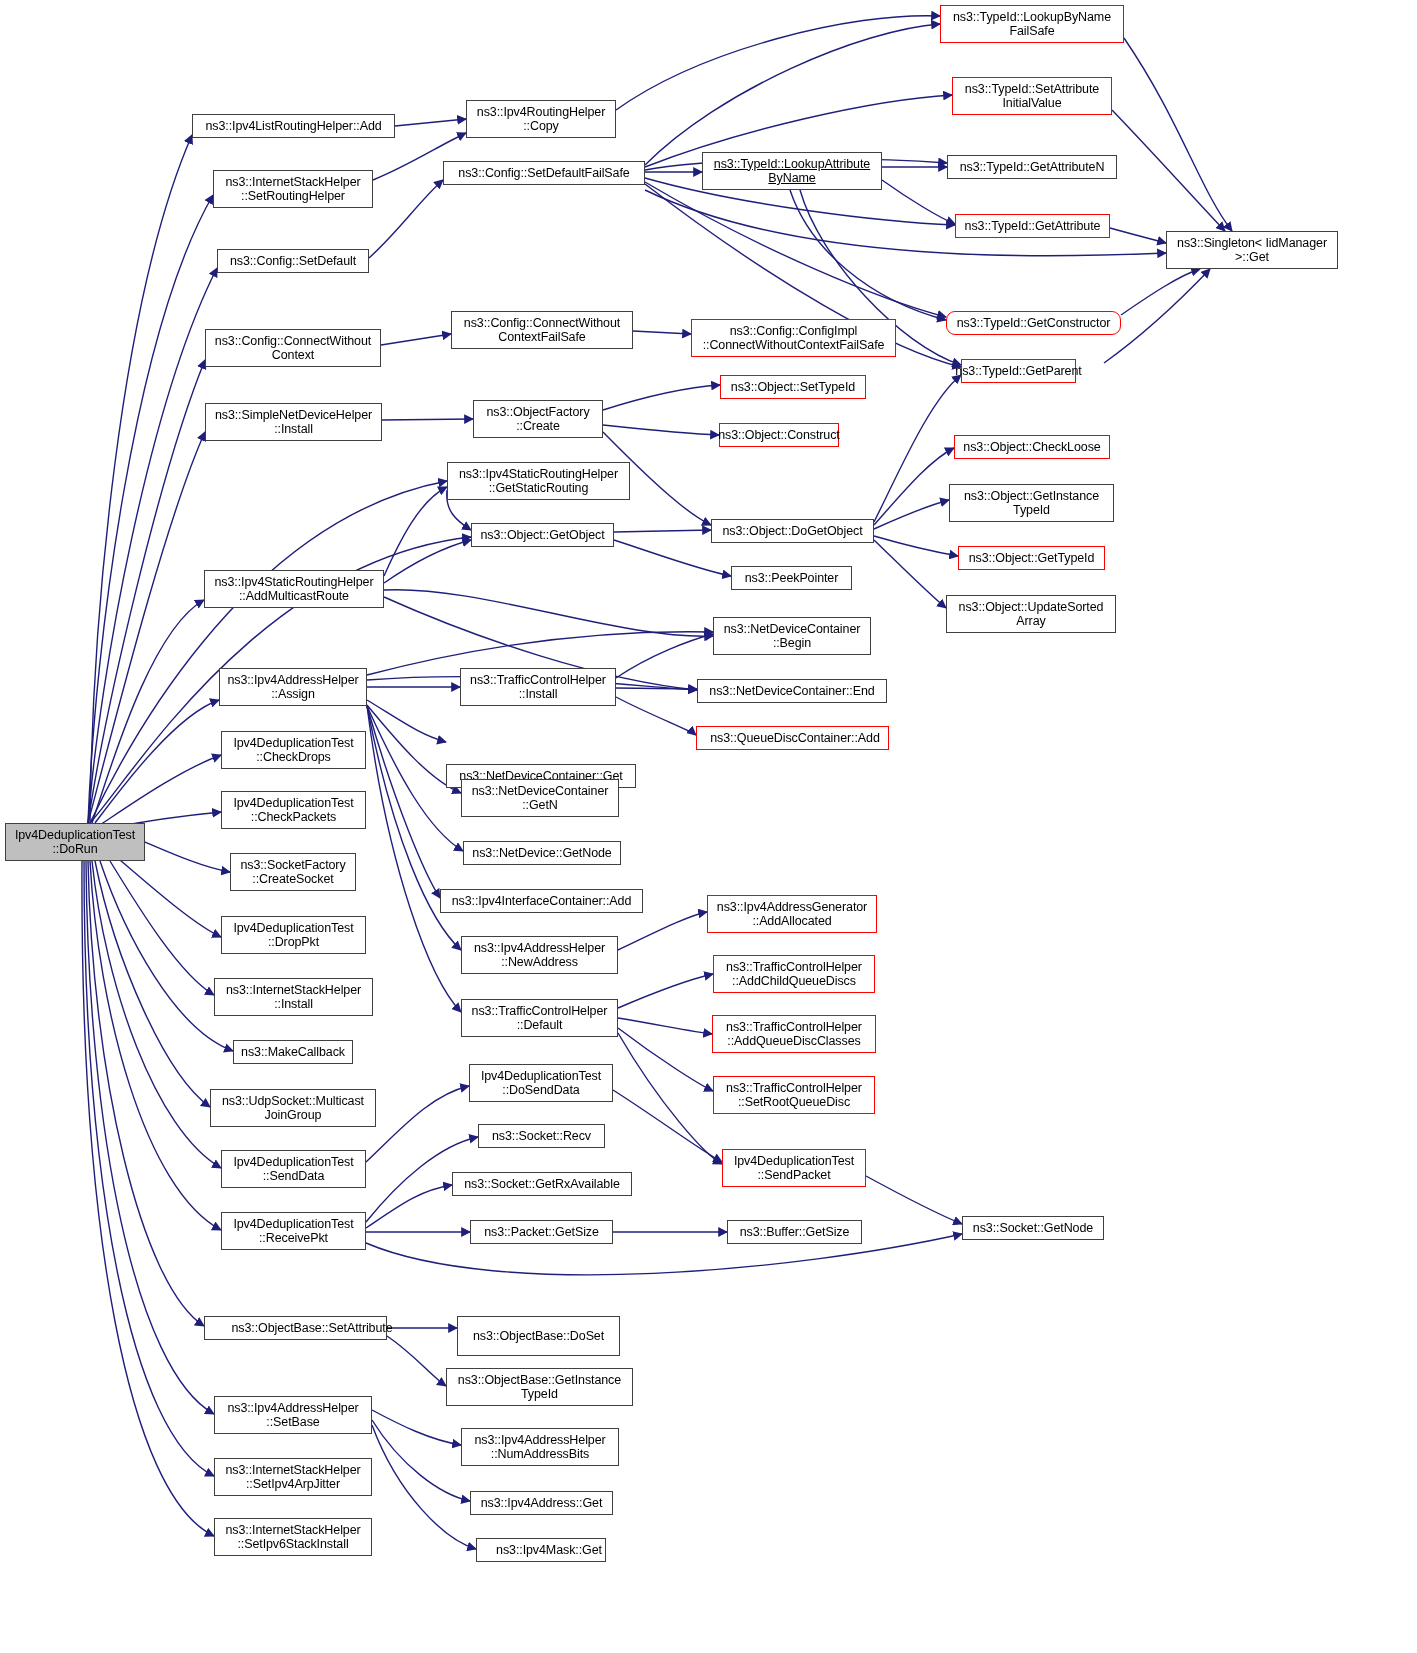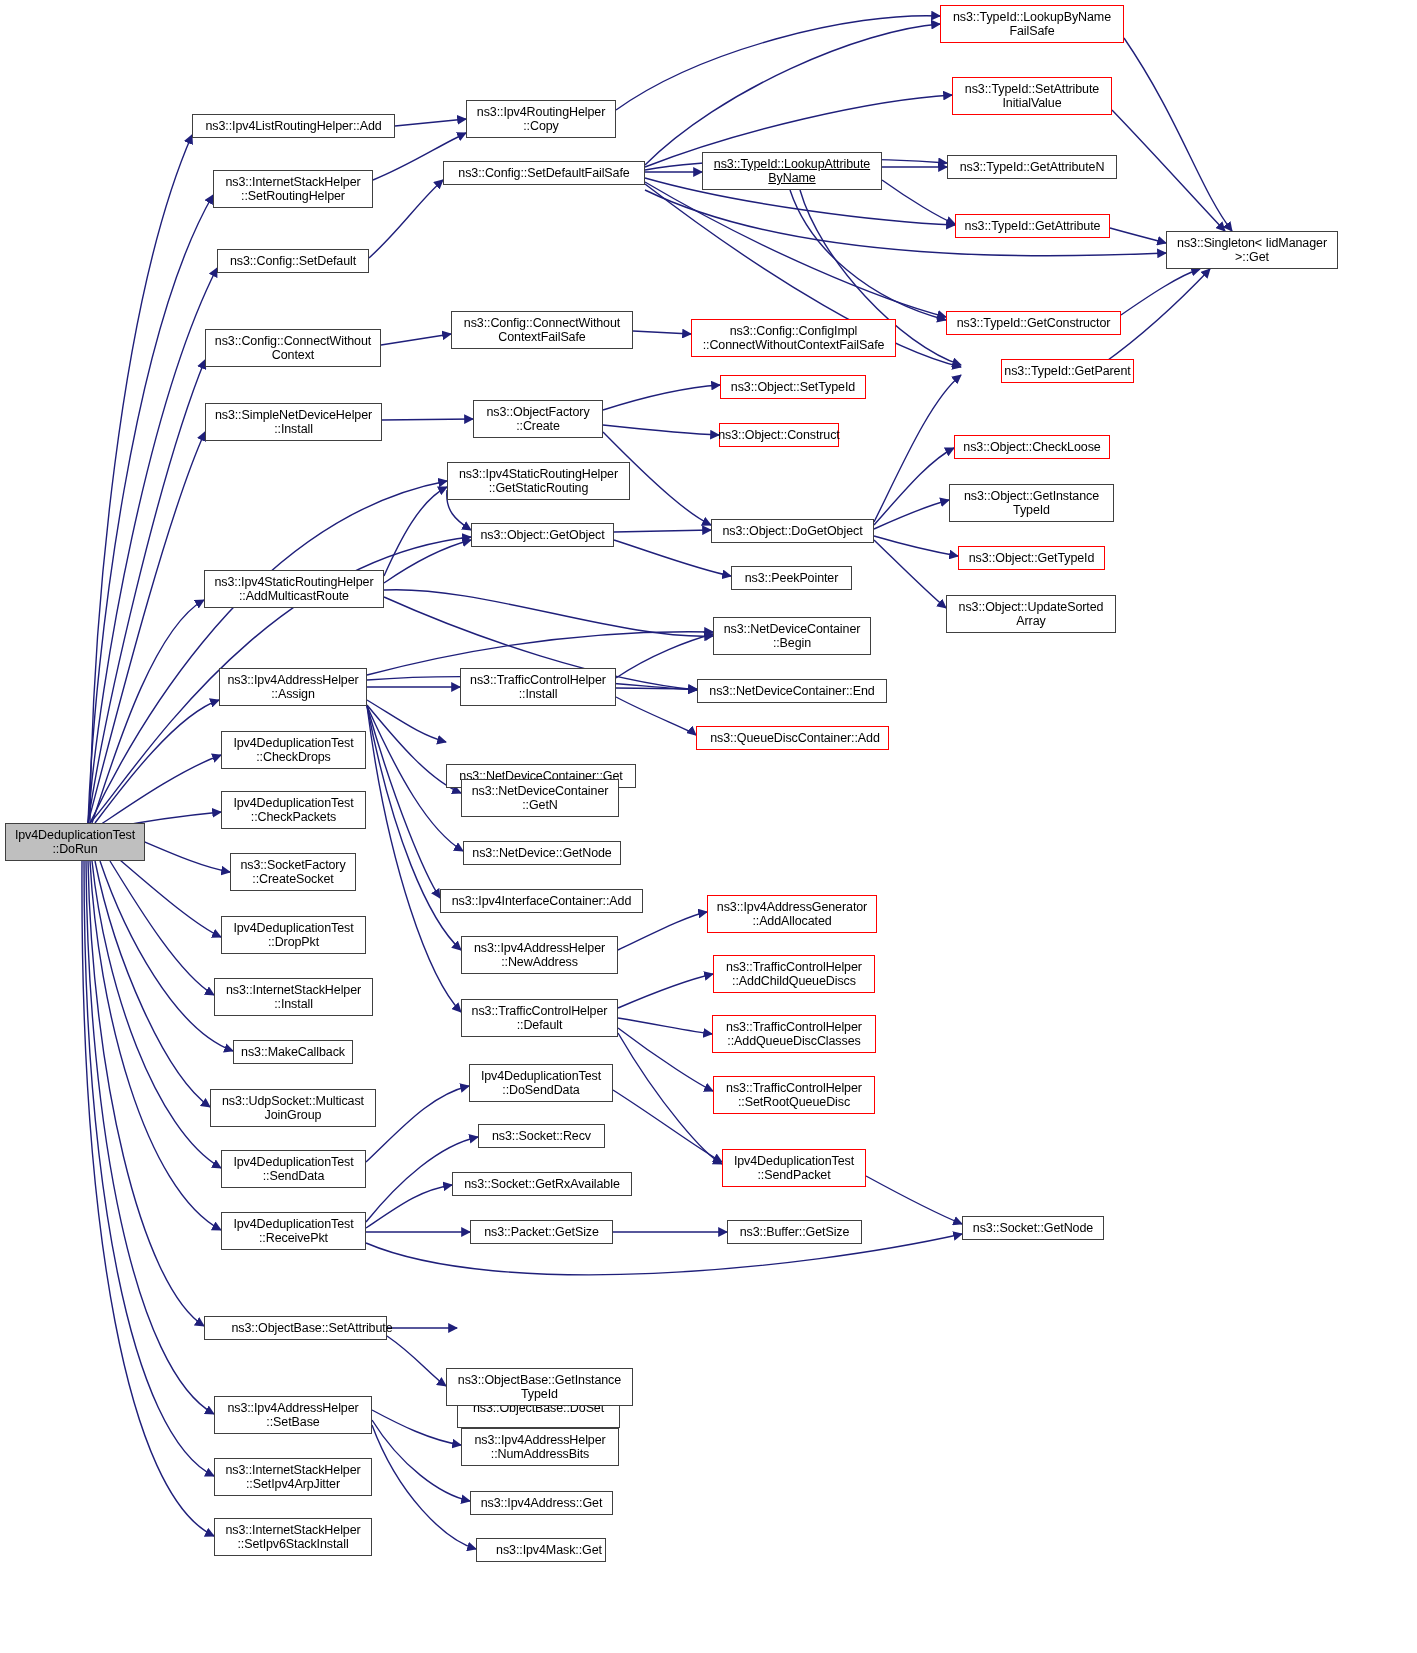--- a/index.html
+++ b/index.html
@@ -200,21 +200,21 @@
       <div class="node" style="left: 440px; top: 889px; width: 203px; height: 24px;">ns3::Ipv4InterfaceContainer::Add</div>
       <div class="node" style="left: 461px; top: 936px; width: 157px; height: 38px;">ns3::Ipv4AddressHelper
 ::NewAddress</div>
       <div class="node" style="left: 461px; top: 999px; width: 157px; height: 38px;">ns3::TrafficControlHelper
 ::Default</div>
       <div class="node" style="left: 469px; top: 1064px; width: 144px; height: 38px;">Ipv4DeduplicationTest
 ::DoSendData</div>
       <div class="node" style="left: 478px; top: 1124px; width: 127px; height: 24px;">ns3::Socket::Recv</div>
       <div class="node" style="left: 452px; top: 1172px; width: 180px; height: 24px;">ns3::Socket::GetRxAvailable</div>
       <div class="node" style="left: 470px; top: 1220px; width: 143px; height: 24px;">ns3::Packet::GetSize</div>
-      <div class="node" style="left: 457px; top: 1388px; width: 163px; height: 40px; text-align: right;">ns3::ObjectBase::DoSet</div>
+      <div class="node" style="left: 457px; top: 1316px; width: 163px; height: 40px; text-align: right;">ns3::ObjectBase::DoSet</div>
       <div class="node" style="left: 446px; top: 1368px; width: 187px; height: 38px;">ns3::ObjectBase::GetInstance
 TypeId</div>
       <div class="node" style="left: 461px; top: 1428px; width: 158px; height: 38px;">ns3::Ipv4AddressHelper
 ::NumAddressBits</div>
       <div class="node" style="left: 470px; top: 1491px; width: 143px; height: 24px;">ns3::Ipv4Address::Get</div>
       <div class="node" style="left: 476px; top: 1538px; width: 130px; height: 24px; padding-left: 19px;">ns3::Ipv4Mask::Get</div>
       <div class="node" style="left: 702px; top: 152px; width: 180px; height: 38px; text-decoration: underline;">ns3::TypeId::LookupAttribute
 ByName</div>
       <div class="node red" style="left: 691px; top: 319px; width: 205px; height: 38px;">ns3::Config::ConfigImpl
 ::ConnectWithoutContextFailSafe</div>
@@ -236,22 +236,22 @@
 ::SetRootQueueDisc</div>
       <div class="node red" style="left: 722px; top: 1149px; width: 144px; height: 38px;">Ipv4DeduplicationTest
 ::SendPacket</div>
       <div class="node" style="left: 727px; top: 1220px; width: 135px; height: 24px;">ns3::Buffer::GetSize</div>
       <div class="node red" style="left: 940px; top: 5px; width: 184px; height: 38px;">ns3::TypeId::LookupByName
 FailSafe</div>
       <div class="node red" style="left: 952px; top: 77px; width: 160px; height: 38px;">ns3::TypeId::SetAttribute
 InitialValue</div>
       <div class="node" style="left: 947px; top: 155px; width: 170px; height: 24px;">ns3::TypeId::GetAttributeN</div>
       <div class="node red" style="left: 955px; top: 214px; width: 155px; height: 24px;">ns3::TypeId::GetAttribute</div>
-      <div class="node red" style="left: 946px; top: 311px; width: 175px; height: 24px;">ns3::TypeId::GetConstructor</div>
-      <div class="node red" style="left: 961px; top: 359px; width: 133px; height: 24px; margin-left: 40px;">ns3::TypeId::GetParent</div>
+      <div class="node red" style="left: 946px; top: 311px; width: 175px; height: 24px; border-radius: 9px;">ns3::TypeId::GetConstructor</div>
+      <div class="node red" style="left: 961px; top: 359px; width: 115px; height: 24px;">ns3::TypeId::GetParent</div>
       <div class="node red" style="left: 954px; top: 435px; width: 156px; height: 24px;">ns3::Object::CheckLoose</div>
       <div class="node" style="left: 949px; top: 484px; width: 165px; height: 38px;">ns3::Object::GetInstance
 TypeId</div>
       <div class="node red" style="left: 958px; top: 546px; width: 147px; height: 24px;">ns3::Object::GetTypeId</div>
       <div class="node" style="left: 946px; top: 595px; width: 170px; height: 38px;">ns3::Object::UpdateSorted
 Array</div>
       <div class="node" style="left: 962px; top: 1216px; width: 142px; height: 24px;">ns3::Socket::GetNode</div>
       <div class="node" style="left: 1166px; top: 231px; width: 172px; height: 38px;">ns3::Singleton&lt; IidManager
 &gt;::Get</div>
     </div>

